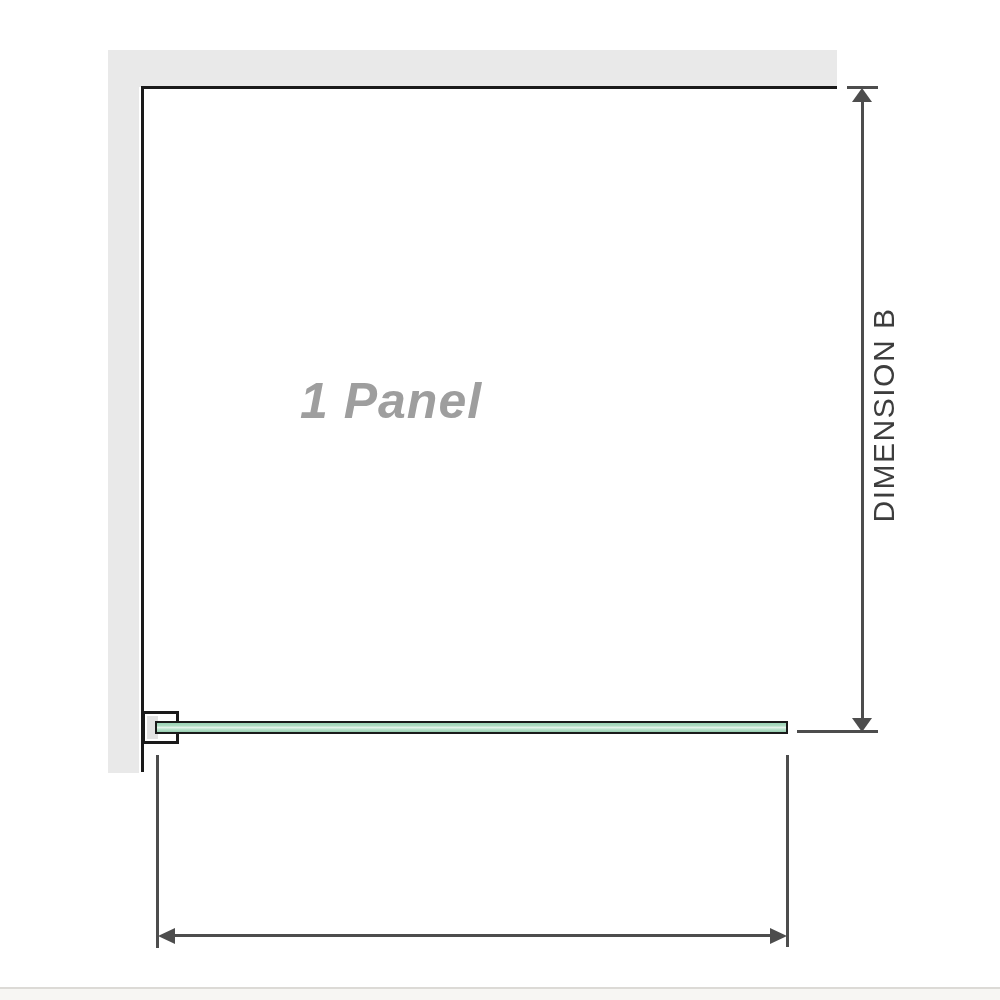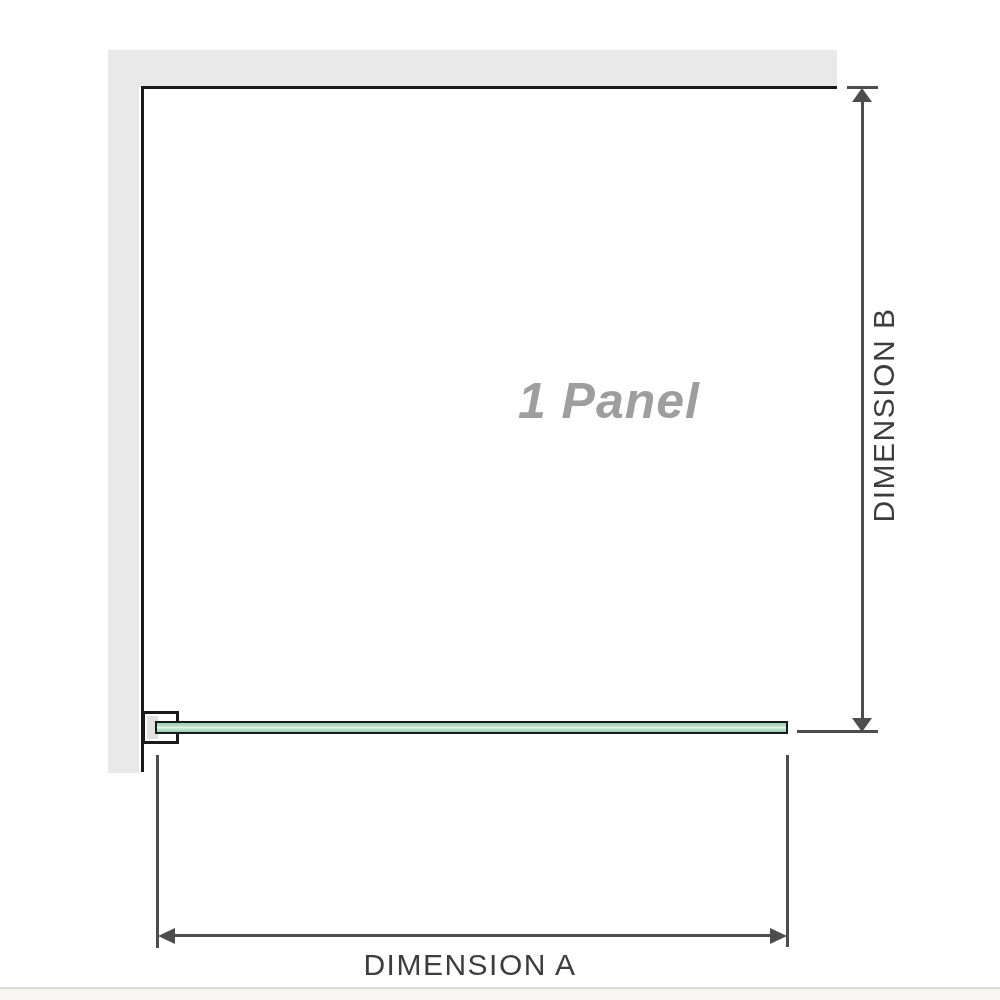--- a/index.html
+++ b/index.html
@@ -14,21 +14,21 @@
   .wall-top{left:108px;top:50px;width:729px;height:37px;}
   .wall-left{left:108px;top:50px;width:31px;height:723px;}
 
   
   .outline{background:var(--outline,#1a1a1a);}
   .outline-top{left:141px;top:86px;width:696px;height:3px;}
   .outline-left{left:141px;top:86px;width:3px;height:686px;}
 
   
   .panel-label{
-    left:300px;top:372px;width:400px;text-align:right;
+    left:300px;top:372px;width:400px;text-align:left;
     font-style:italic;font-weight:700;font-size:50px;letter-spacing:1px;
     color:var(--panel-text,#9e9e9e);
   }
 
   
   .bracket{
     left:142px;top:711px;width:31px;height:27px;
     border:3px solid var(--outline,#1a1a1a);background:#ffffff;z-index:1;
   }
   .bracket-shim{
@@ -109,18 +109,17 @@
   <div class="abs dim dimb-line"></div>
   <div class="abs tri tri-up"></div>
   <div class="abs tri tri-down"></div>
   <div class="abs dim-label dimb-label">DIMENSION B</div>
 
   <div class="abs dim dima-ext-left"></div>
   <div class="abs dim dima-ext-right"></div>
   <div class="abs dim dima-line"></div>
   <div class="abs tri tri-left"></div>
   <div class="abs tri tri-right"></div>
-  <div class="abs dim-label dima-label">DIMENSION A</div>
 
   <div class="abs footer-divider"></div>
   <div class="abs footer-strip"></div>
 
 </div>
 
 </body></html>

